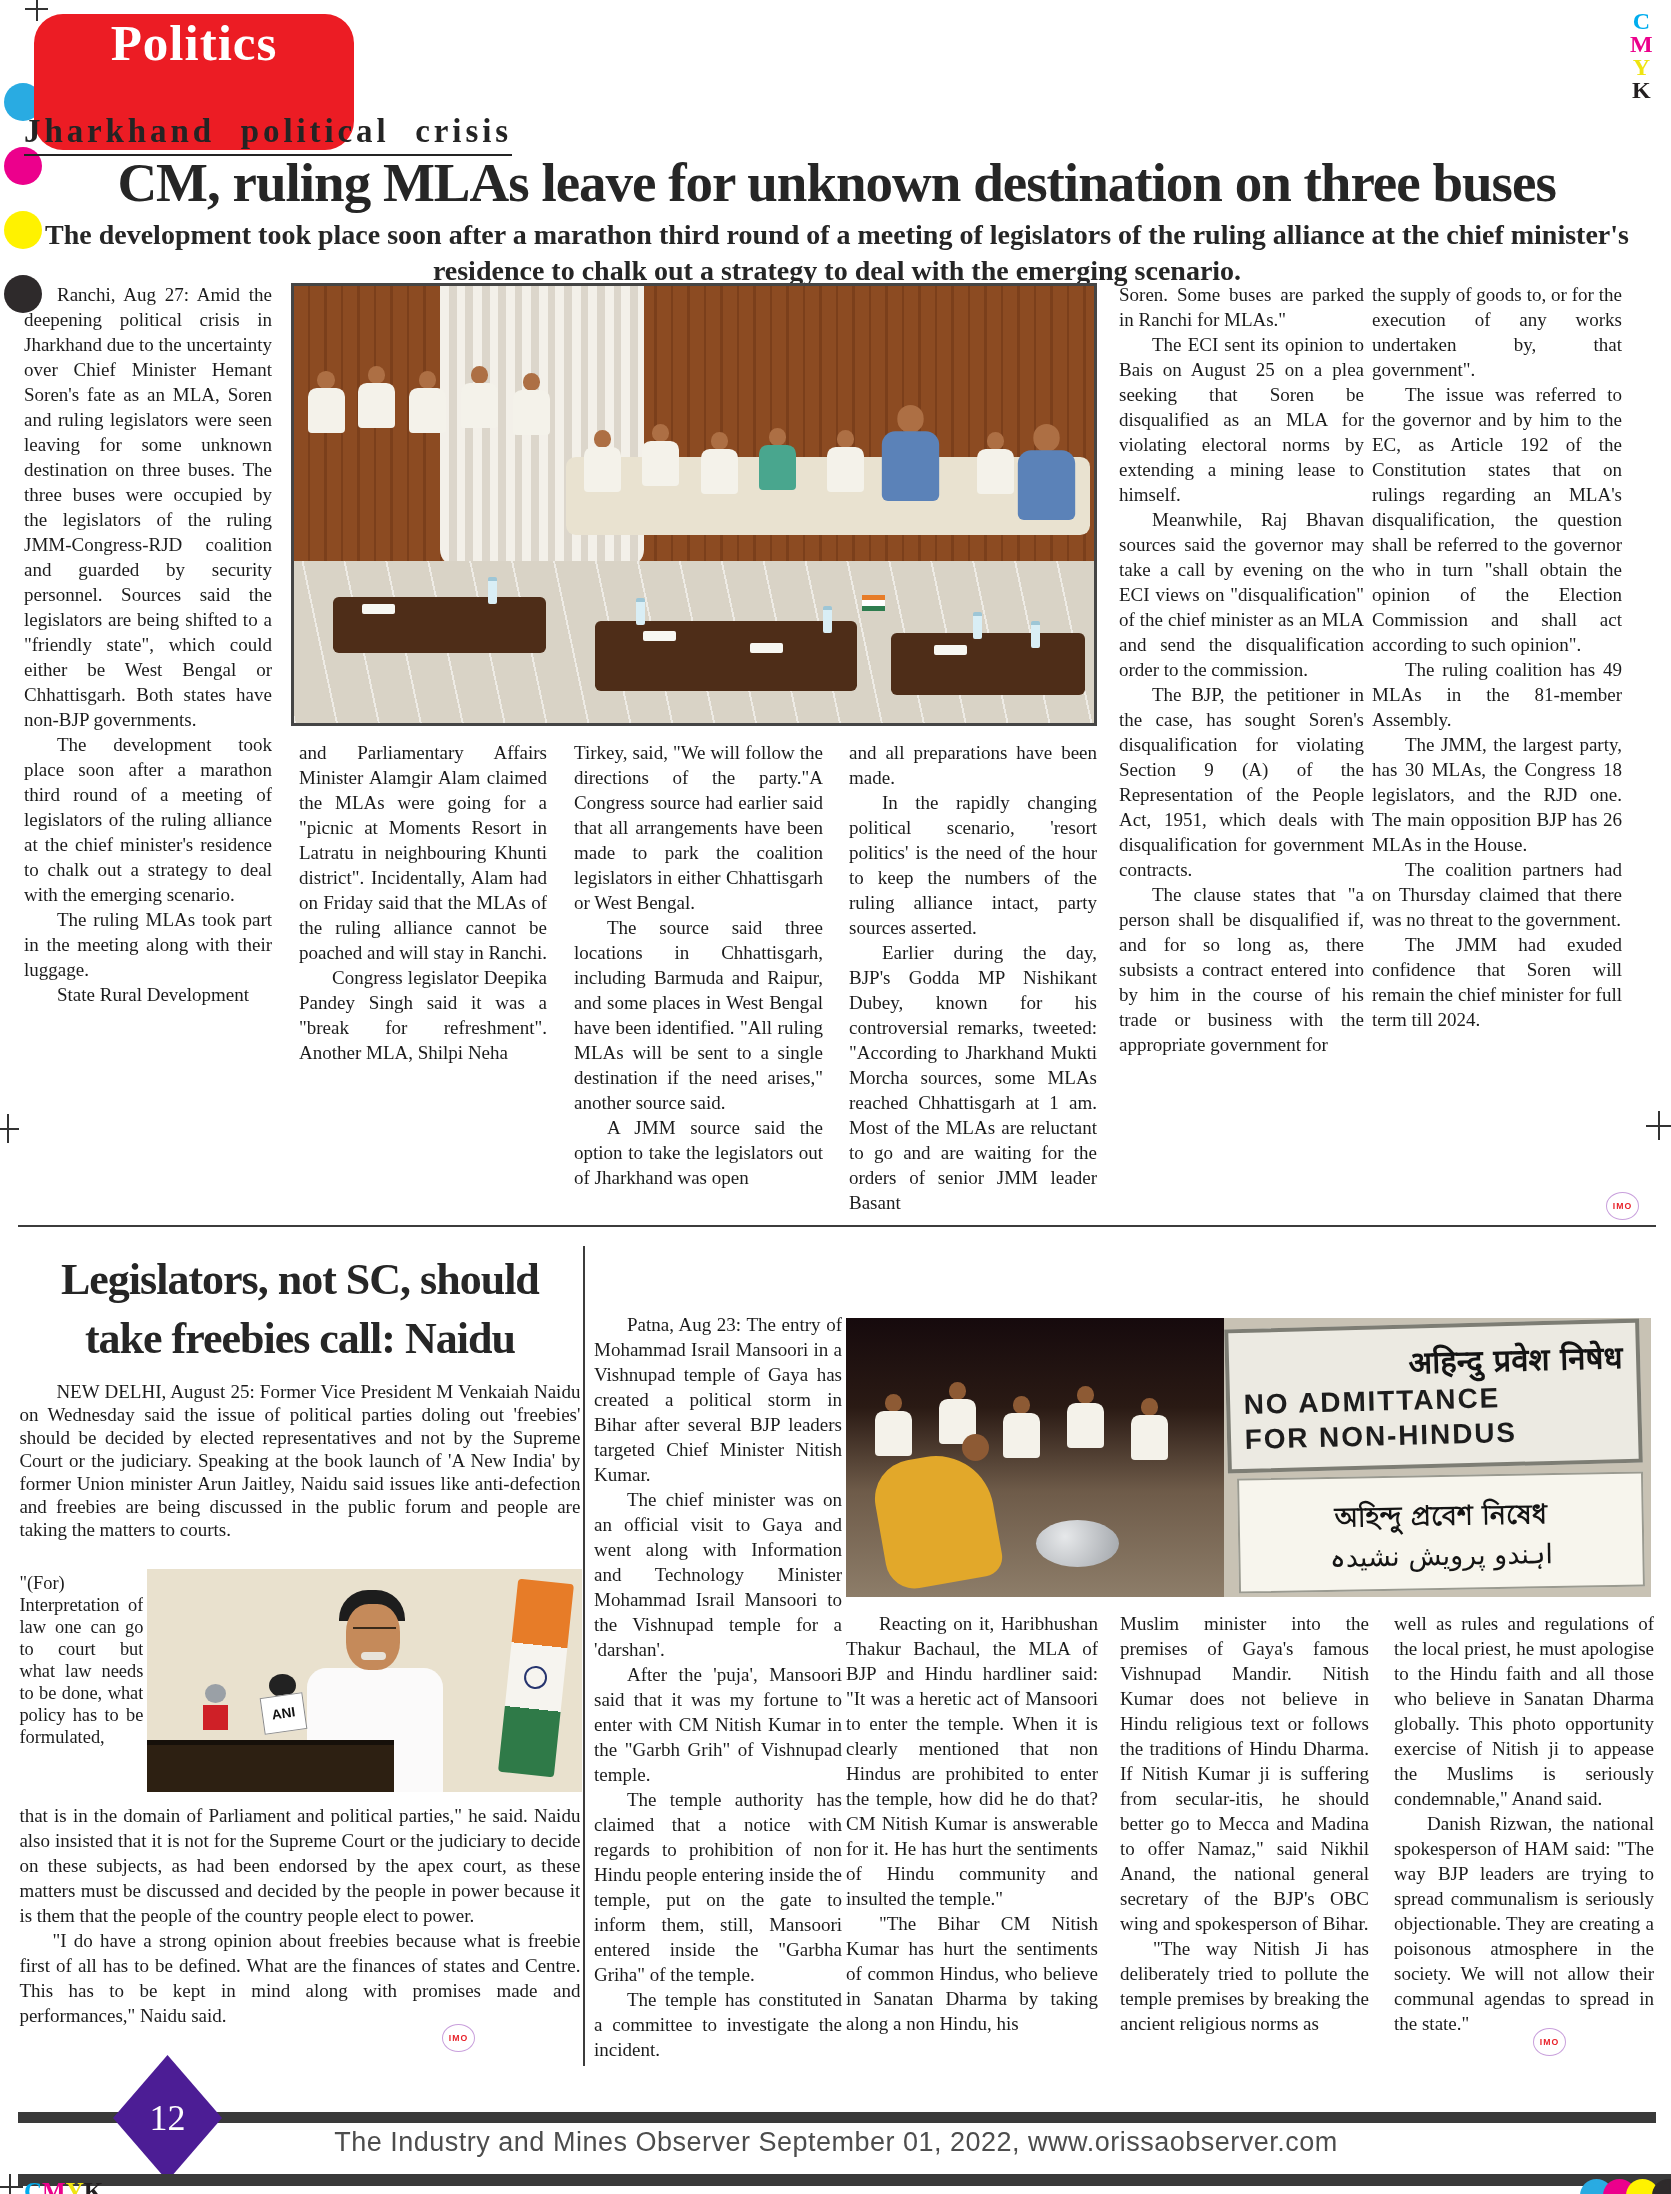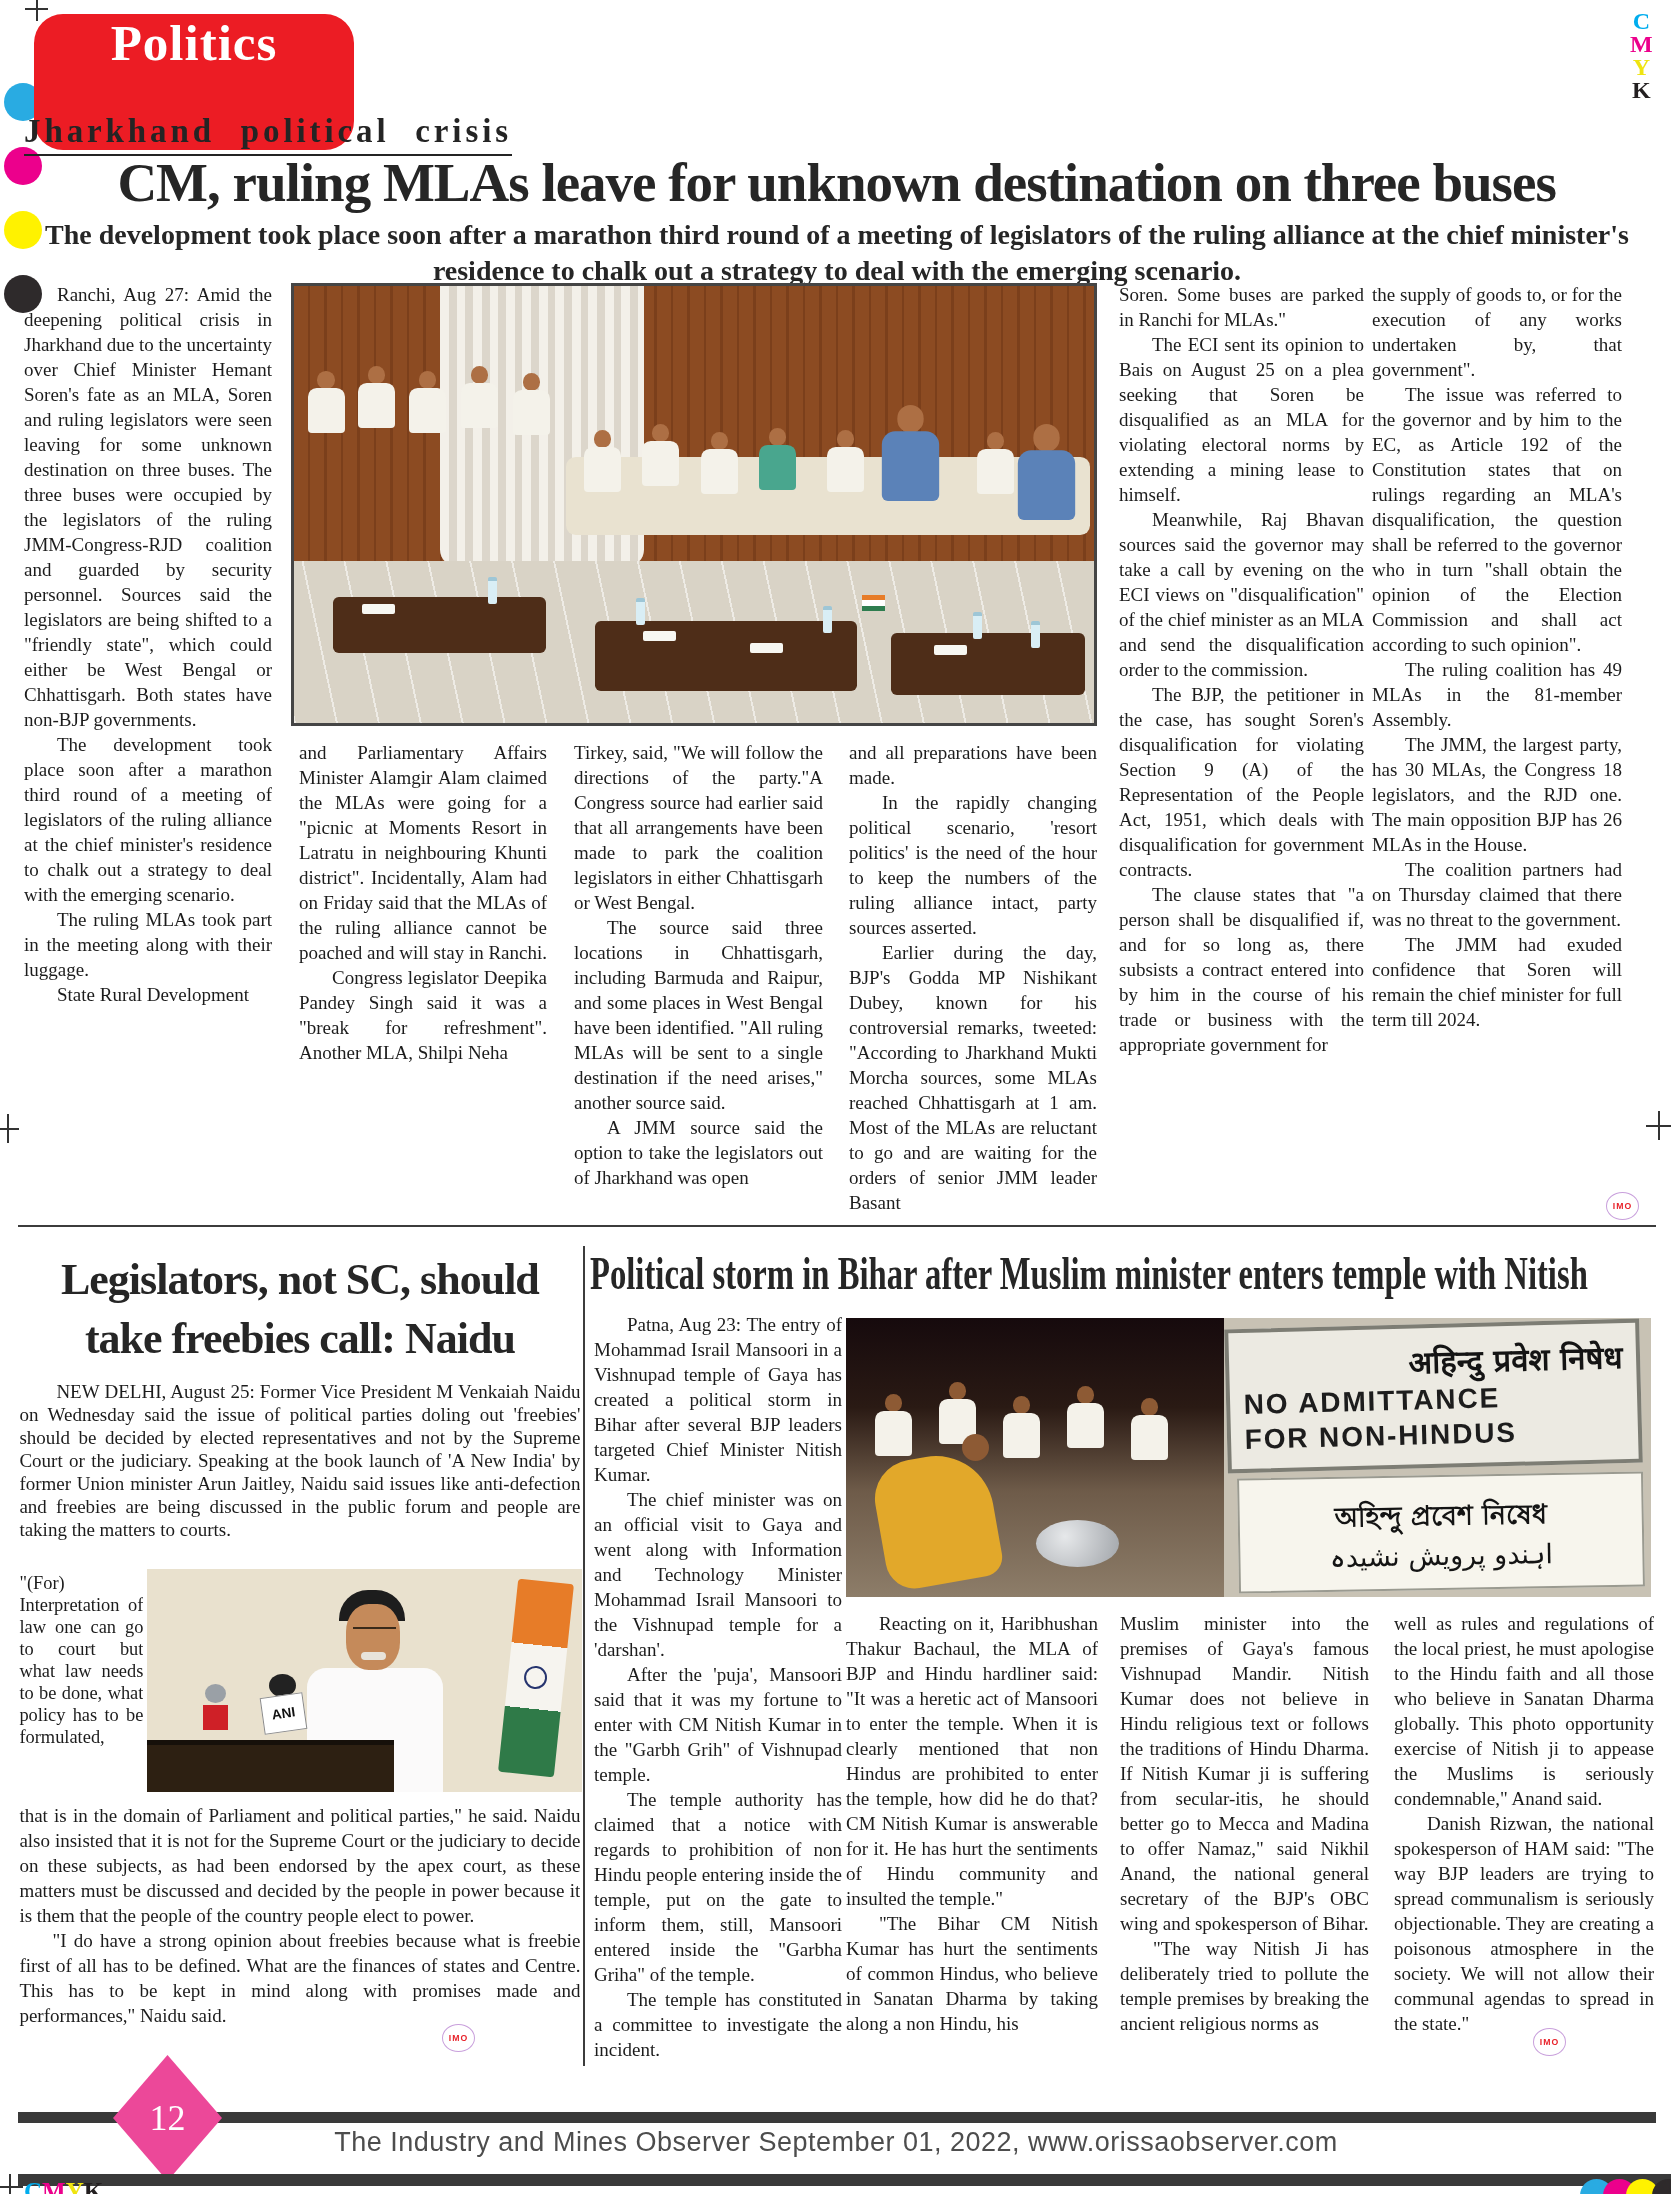--- a/index.html
+++ b/index.html
@@ -99,21 +99,21 @@
   .board2 .bengali{font-family:"DejaVu Sans",sans-serif;font-weight:bold;font-size:27px;color:#141414;text-align:center;}
   .board2 .urdu{font-family:"DejaVu Sans",sans-serif;font-size:27px;color:#141414;text-align:center;direction:rtl;}
 
   
   .imo{position:absolute;width:31px;height:26px;border-radius:50%;border:1.9px solid #c9a0dc;background:#fff;
      display:flex;align-items:center;justify-content:center;font-family:"Liberation Sans",sans-serif;
      font-size:8.7px;font-weight:bold;color:#e8222a;letter-spacing:1px;}
 
   
   .fbar{position:absolute;background:#3a3a3a;}
-  .diamond{position:absolute;left:113px;top:2055px;width:109px;height:126px;background:#ec4899;
+  .diamond{position:absolute;left:113px;top:2055px;width:109px;height:126px;background:#4c1d95;
      clip-path:polygon(50% 0,100% 50%,50% 100%,0 50%);display:flex;align-items:center;justify-content:center;}
   .diamond span{color:#fff;font-size:36px;}
   .footer-line{position:absolute;left:0;top:2127px;width:1672px;text-align:center;
      font-family:"Liberation Sans",sans-serif;font-size:27px;color:#4d4d4d;letter-spacing:0.5px;}
   .cmyk-word{position:absolute;left:24px;top:2178px;font-weight:bold;font-size:25px;letter-spacing:0;}
 </style>
 </head>
 <body>
 
 <div class="page">
@@ -286,23 +286,20 @@
     <div class="mic-red-head"></div>
     <div class="mic-red"></div>
   </div>
 
   <div class="col cont a2cont" style="height:258px;">
       <p>that is in the domain of Parliament and political parties," he said. Naidu also insisted that it is not for the Supreme Court or the judiciary to decide on these subjects, as had been endorsed by the apex court, as these matters must be discussed and decided by the people in power because it is them that the people of the country people elect to power.</p>
       <p>"I do have a strong opinion about freebies because what is freebie first of all has to be defined. What are the finances of states and Centre. This has to be kept in mind along with promises made and performances," Naidu said.</p>
     </div>
   <div class="imo" style="left:442px;top:2024px;">IMO</div>
 
-  <div class="abs headline3">
-    <span>Political storm in Bihar after Muslim minister enters temple with Nitish</span>
-  </div>
 
   <div class="photo photo3 p3">
     <div class="p3crowd">
       <div class="pers" style="left:25px;top:76px;">
           <div class="hd"></div>
           <div class="bd"></div>
         </div>
       <div class="pers" style="left:89px;top:64px;">
           <div class="hd"></div>
           <div class="bd"></div>

